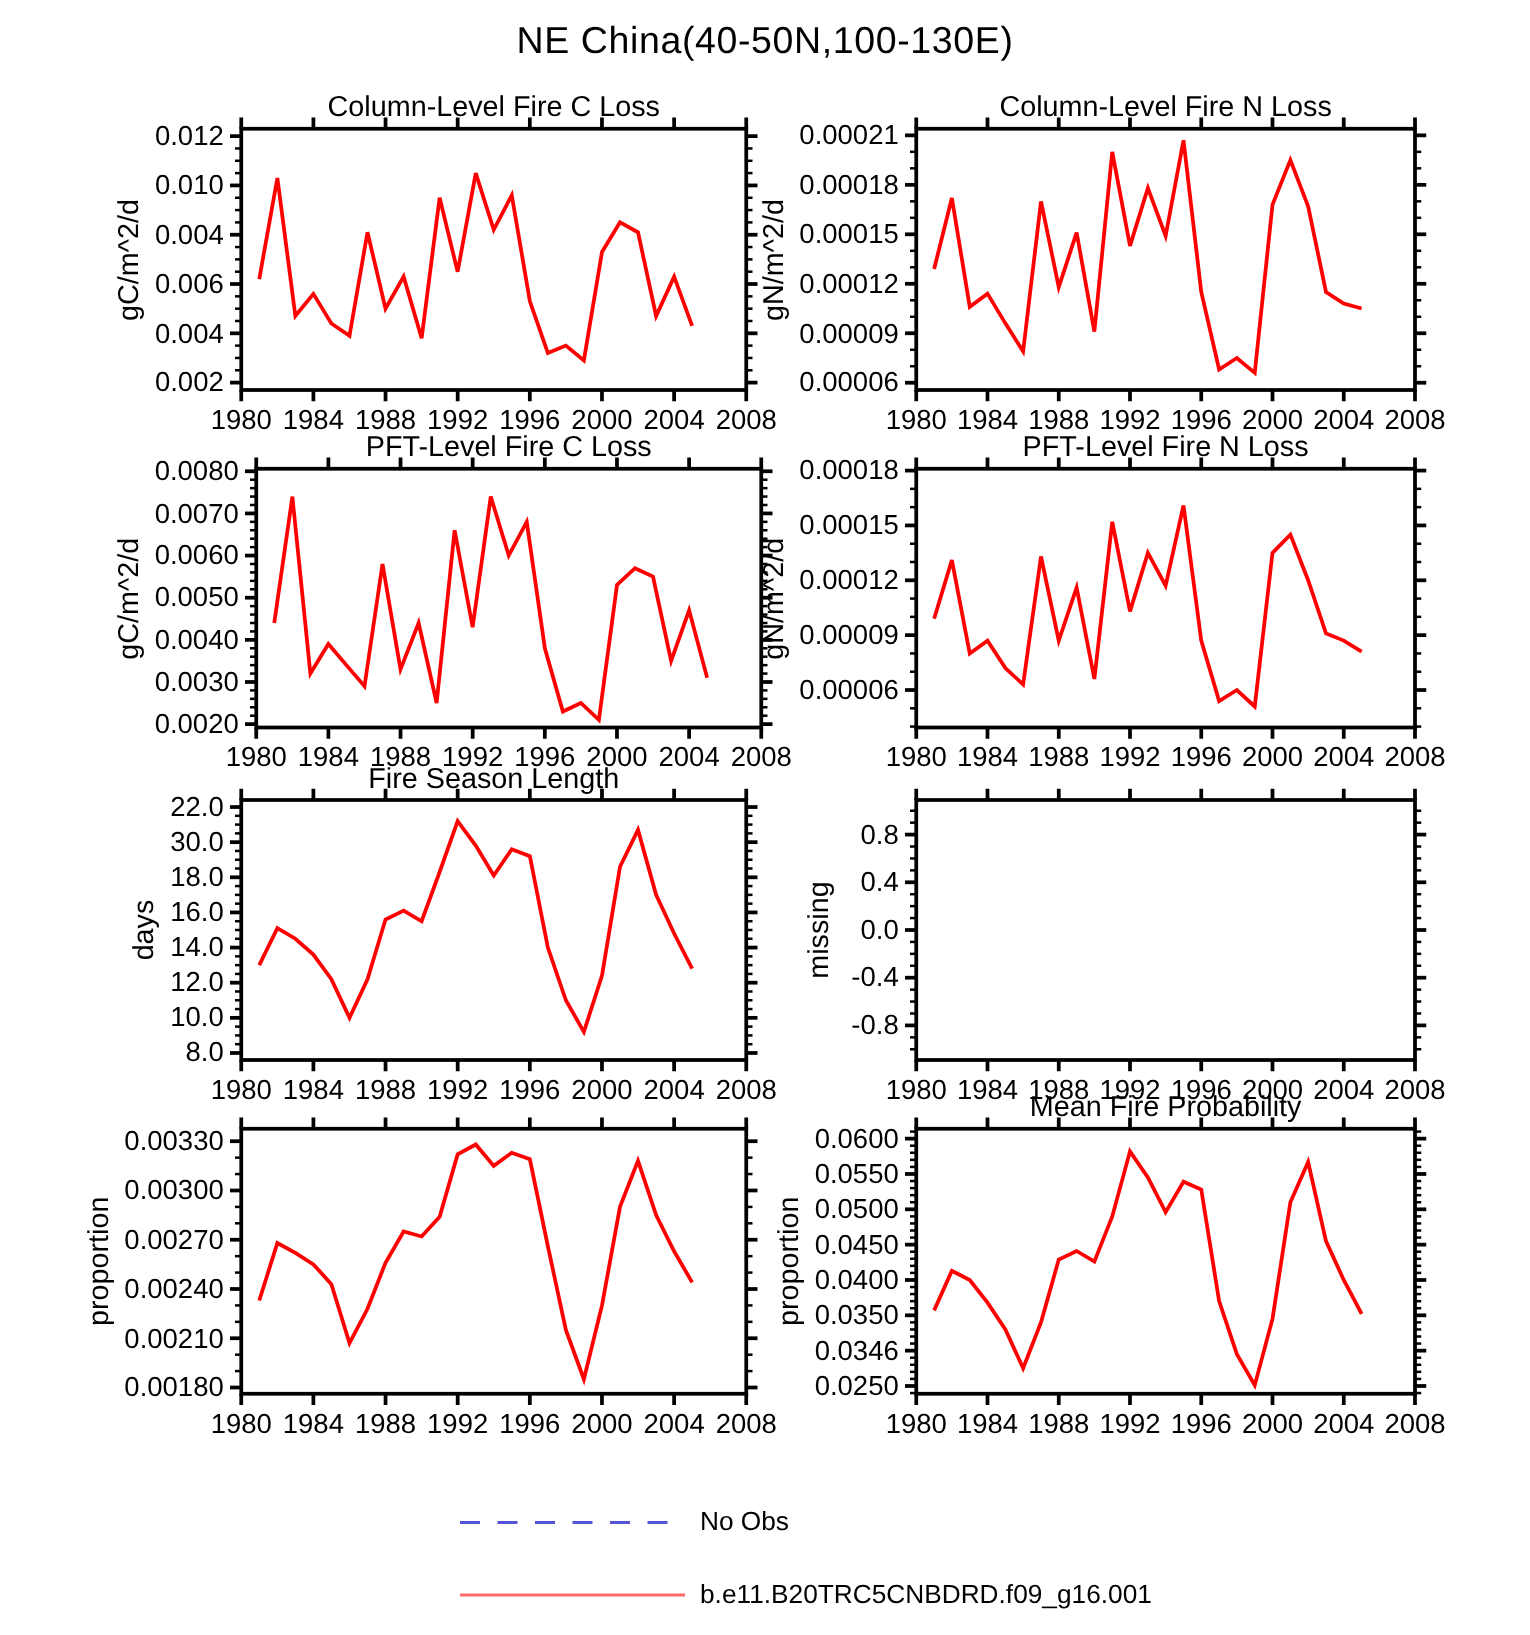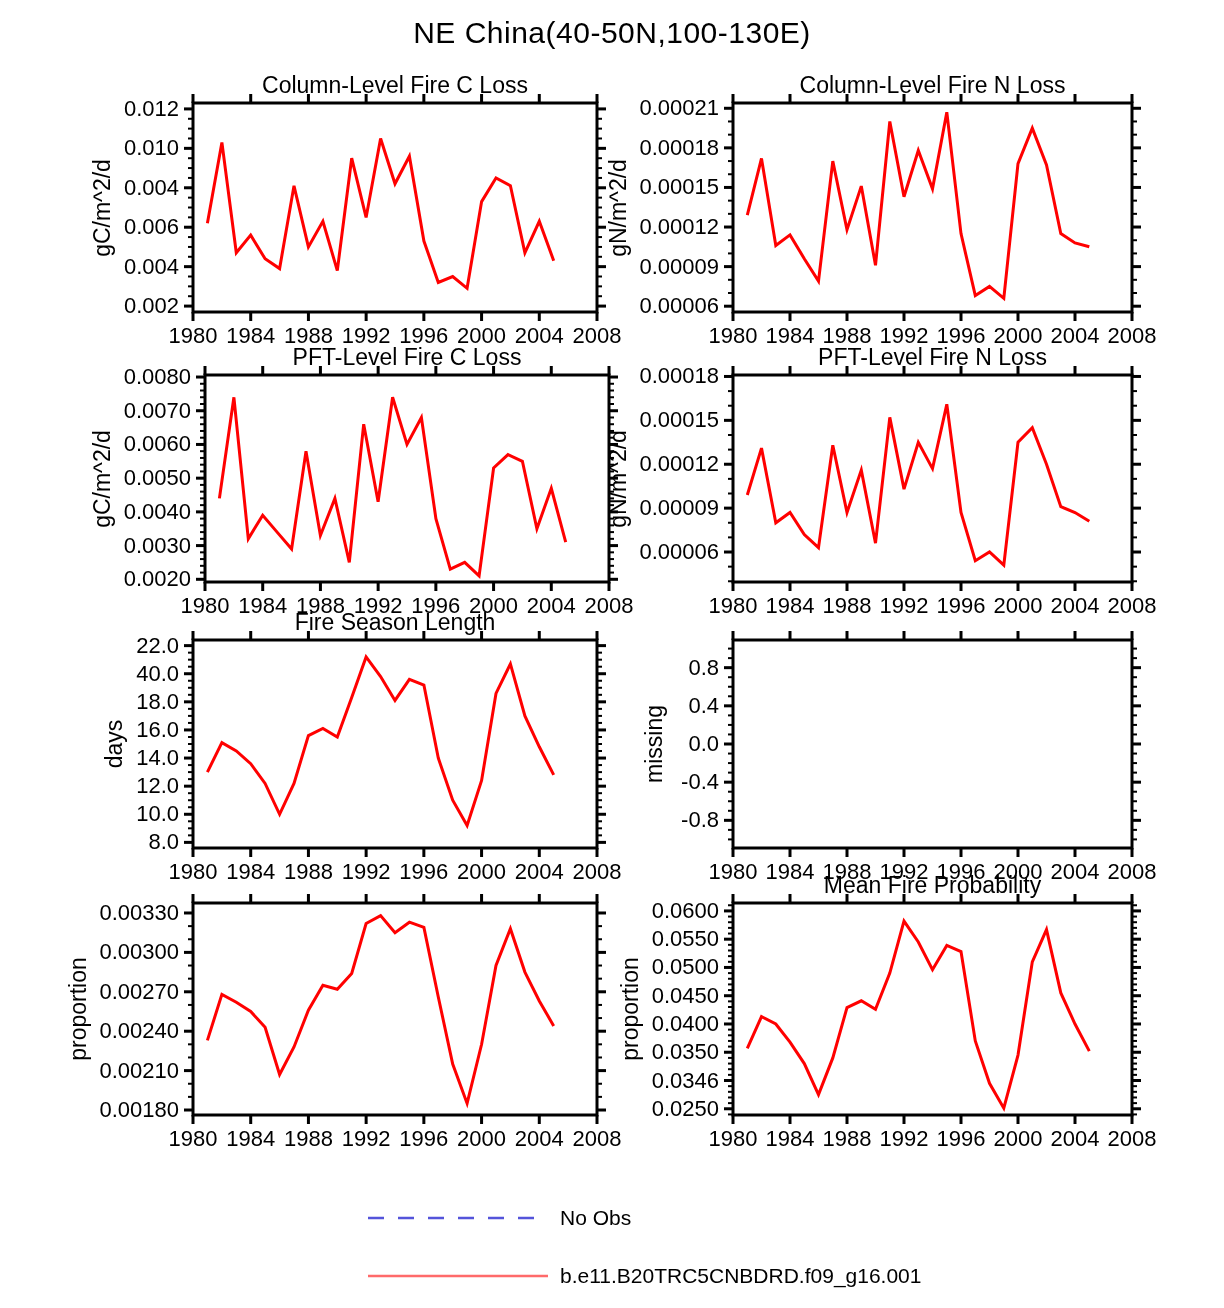--- a/index.html
+++ b/index.html
@@ -434,21 +434,21 @@
         <line x1="519" y1="74.75675675675674" x2="524" y2="74.75675675675674" stroke="#000000" stroke-width="2"></line>
         <line x1="115" y1="60.70270270270268" x2="110" y2="60.70270270270268" stroke="#000000" stroke-width="2"></line>
         <line x1="519" y1="60.70270270270268" x2="524" y2="60.70270270270268" stroke="#000000" stroke-width="2"></line>
         <line x1="115" y1="53.675675675675656" x2="110" y2="53.675675675675656" stroke="#000000" stroke-width="2"></line>
         <line x1="519" y1="53.675675675675656" x2="524" y2="53.675675675675656" stroke="#000000" stroke-width="2"></line>
         <line x1="115" y1="46.64864864864863" x2="110" y2="46.64864864864863" stroke="#000000" stroke-width="2"></line>
         <line x1="519" y1="46.64864864864863" x2="524" y2="46.64864864864863" stroke="#000000" stroke-width="2"></line>
         <polyline points="129.4,166.1 143.9,136.6 158.3,145.0 172.7,157.7 187.1,177.4 201.6,208.3 216.0,177.4 230.4,129.6 244.9,122.5 259.3,131.0 273.7,91.6 288.1,50.9 302.6,70.5 317.0,94.4 331.4,73.4 345.9,79.0 360.3,152.1 374.7,194.2 389.1,219.5 403.6,174.5 418.0,87.4 432.4,57.9 446.9,109.9 461.3,140.8 475.7,168.9" fill="none" stroke="#ff0000" stroke-width="3" stroke-linejoin="miter"></polyline>
       </svg>
       <div class="tick-label-y" style="left: 0px; width: 101px; top: 26.6216px;">22.0</div>
-      <div class="tick-label-y" style="left: 0px; width: 101px; top: 54.7297px;">40.0</div>
+      <div class="tick-label-y" style="left: 0px; width: 101px; top: 54.7297px;">30.0</div>
       <div class="tick-label-y" style="left: 0px; width: 101px; top: 82.8378px;">18.0</div>
       <div class="tick-label-y" style="left: 0px; width: 101px; top: 110.946px;">16.0</div>
       <div class="tick-label-y" style="left: 0px; width: 101px; top: 139.054px;">14.0</div>
       <div class="tick-label-y" style="left: 0px; width: 101px; top: 167.162px;">12.0</div>
       <div class="tick-label-y" style="left: 0px; width: 101px; top: 195.27px;">10.0</div>
       <div class="tick-label-y" style="left: 0px; width: 101px; top: 223.378px;">8.0</div>
       <div class="tick-label-x" style="left: 75px; width: 80px; top: 254px;">1980</div>
       <div class="tick-label-x" style="left: 132.714px; width: 80px; top: 254px;">1984</div>
       <div class="tick-label-x" style="left: 190.429px; width: 80px; top: 254px;">1988</div>
       <div class="tick-label-x" style="left: 248.143px; width: 80px; top: 254px;">1992</div>

